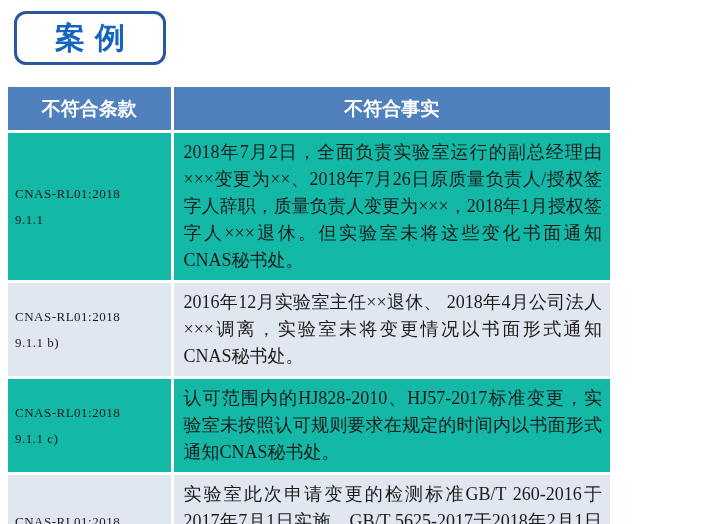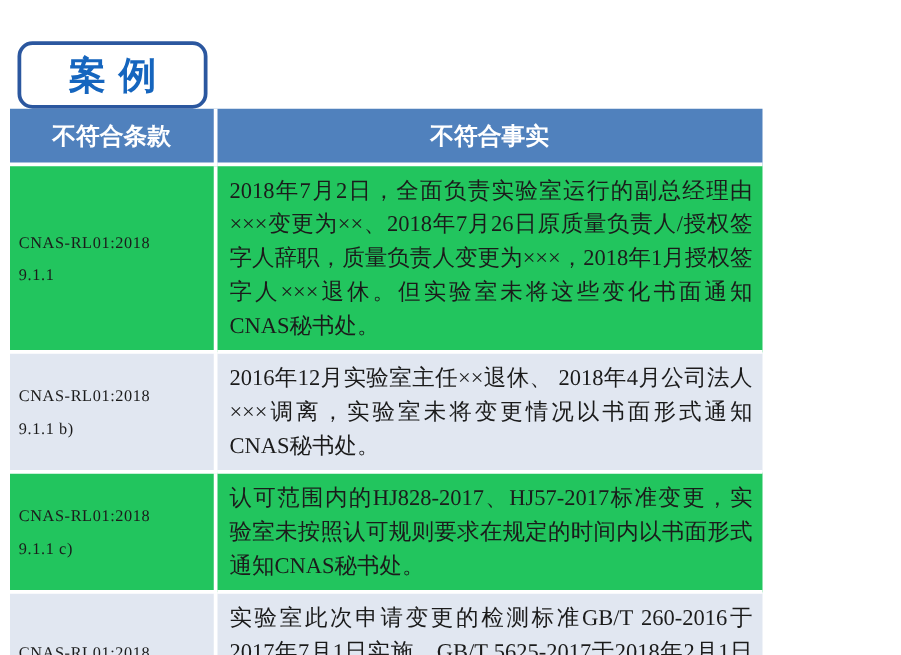--- a/index.html
+++ b/index.html
@@ -9,21 +9,21 @@
     position:relative;
     font-family:"Liberation Serif","DejaVu Serif",serif;
     overflow:hidden;
   }
   .title-box {
     position:absolute; left:14px; top:11px;
     width:146px; height:48px;
     border:3px solid #2B579F;
     border-radius:12px;
     background:#ffffff;
-    display:flex; align-items:center; justify-content:center;margin-top:22px;
+    display:flex; align-items:center; justify-content:center;
   }
   .title-text {
     font-family:"Liberation Sans","DejaVu Sans",sans-serif;
     font-weight:bold;
     font-size:30px;
     color:#1565BE;
     letter-spacing:10px;
     padding-left:10px; 
     white-space:nowrap;
   }
@@ -47,21 +47,21 @@
     padding:0;
   }
   .case-table th.clause-head { border-right:3px solid #ffffff; }
   .case-table td {
     vertical-align:middle;
     color:#1b1b1b;
     border-bottom:3px solid #ffffff;
     padding:0;
   }
   .case-table tr:last-child td { border-bottom:none; }
-  .row-odd  td { background:#22c55e; }
+  .row-odd  td { background:#14b8a6; }
   .row-even td { background:#E1E7F1; }
   td.clause-cell {
     border-right:3px solid #ffffff;
     font-size:13px;
     line-height:26px;
     letter-spacing:0.5px;
     padding:4px 4px 4px 7px;
   }
   td.fact-cell {
     font-size:18px;
@@ -105,21 +105,21 @@
         <div>CNAS-RL01:2018</div>
         <div>9.1.1 b)</div>
       </td>
       <td class="fact-cell">2016年12月实验室主任××退休、 2018年4月公司法人×××调离，实验室未将变更情况以书面形式通知CNAS秘书处。</td>
     </tr>
     <tr class="row-odd r3">
       <td class="clause-cell">
         <div>CNAS-RL01:2018</div>
         <div>9.1.1 c)</div>
       </td>
-      <td class="fact-cell">认可范围内的HJ828-2017、HJ57-2017标准变更，实验室未按照认可规则要求在规定的时间内以书面形式通知CNAS秘书处。</td>
+      <td class="fact-cell">认可范围内的HJ828-2010、HJ57-2017标准变更，实验室未按照认可规则要求在规定的时间内以书面形式通知CNAS秘书处。</td>
     </tr>
     <tr class="row-even r4">
       <td class="clause-cell">
         <div>CNAS-RL01:2018</div>
         <div>9.1.1 c)</div>
       </td>
       <td class="fact-cell">实验室此次申请变更的检测标准GB/T 260-2016于2017年7月1日实施，GB/T 5625-2017于2018年2月1日实施，实验室未在20个工作日内向CNAS提出变更申请。</td>
     </tr>
   </tbody>
 </table>

